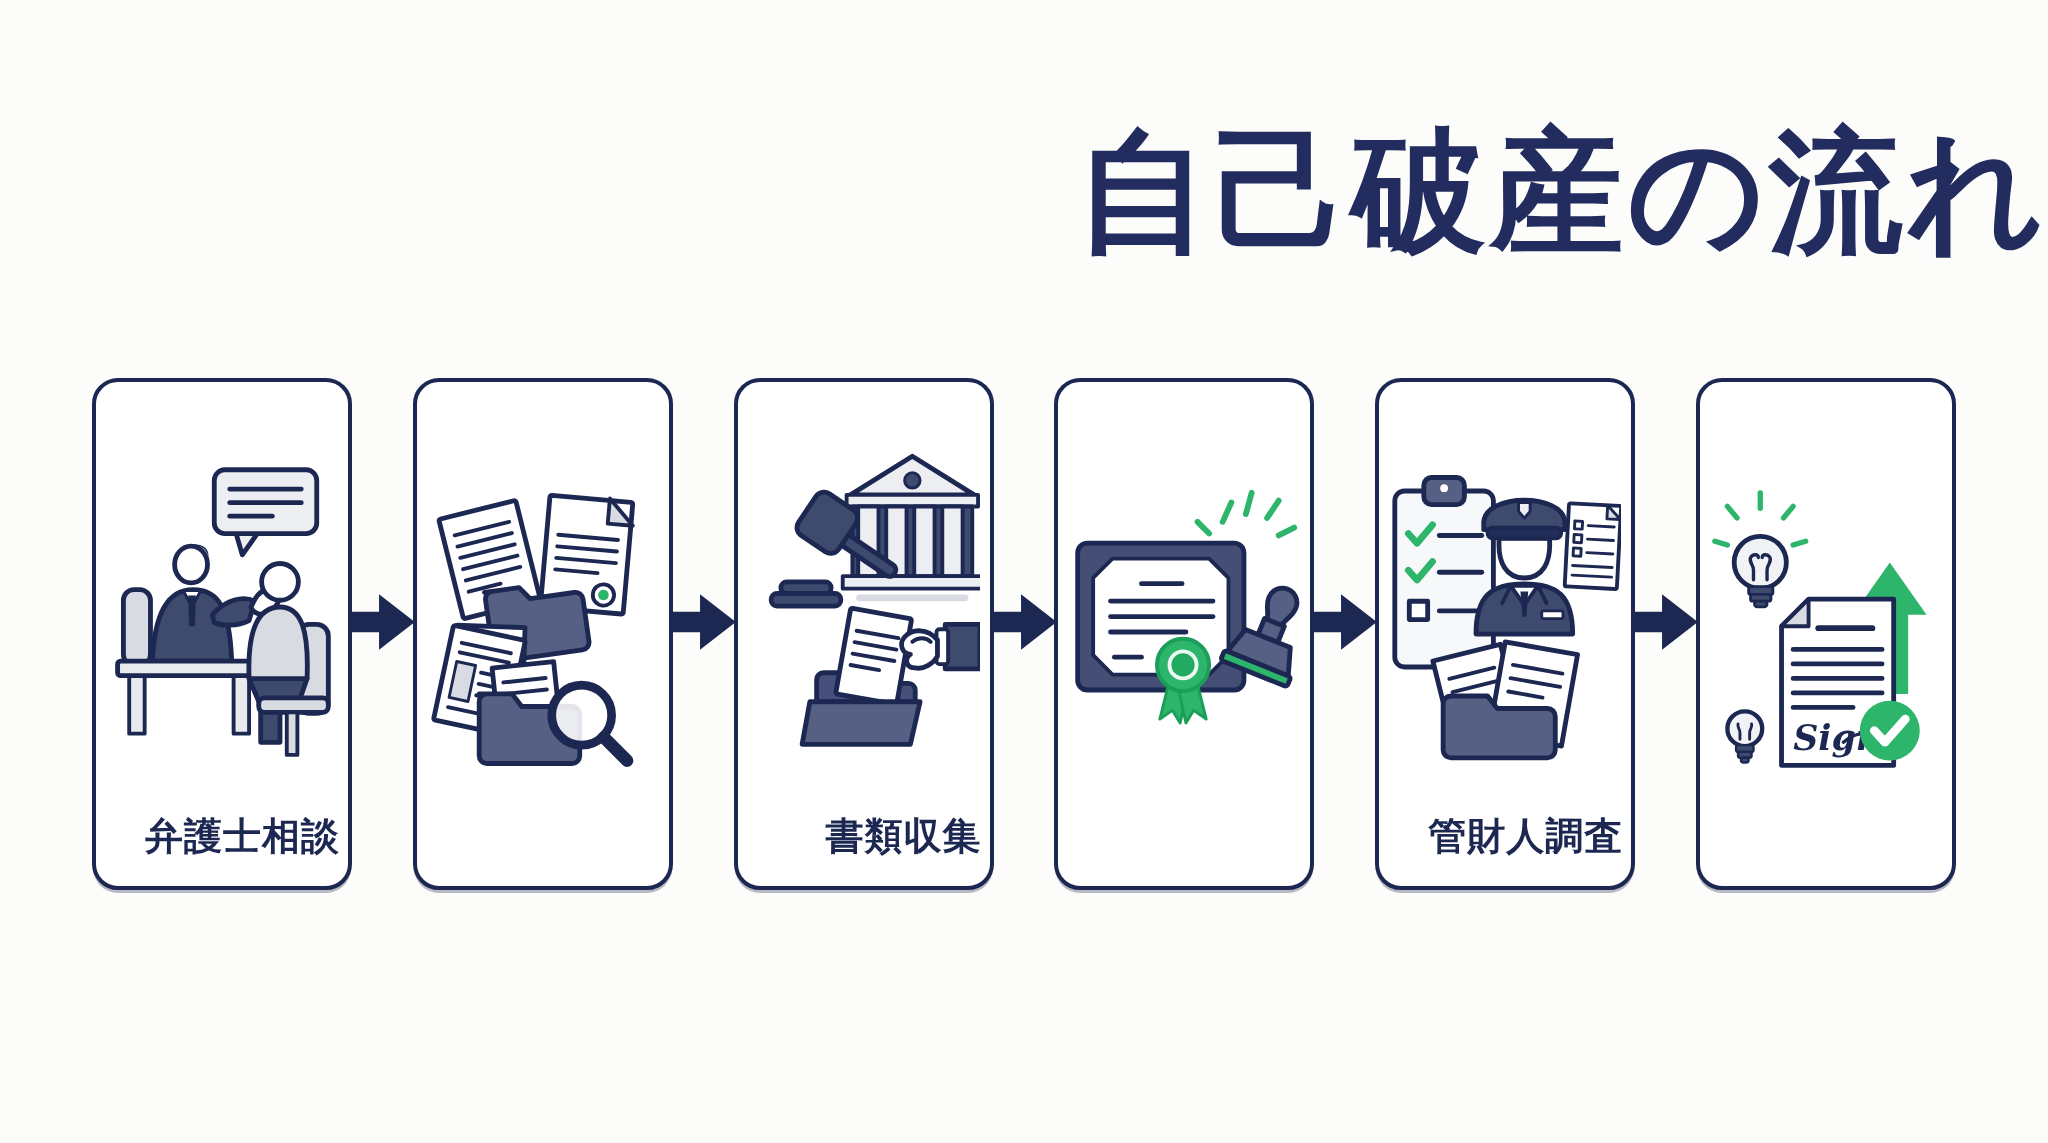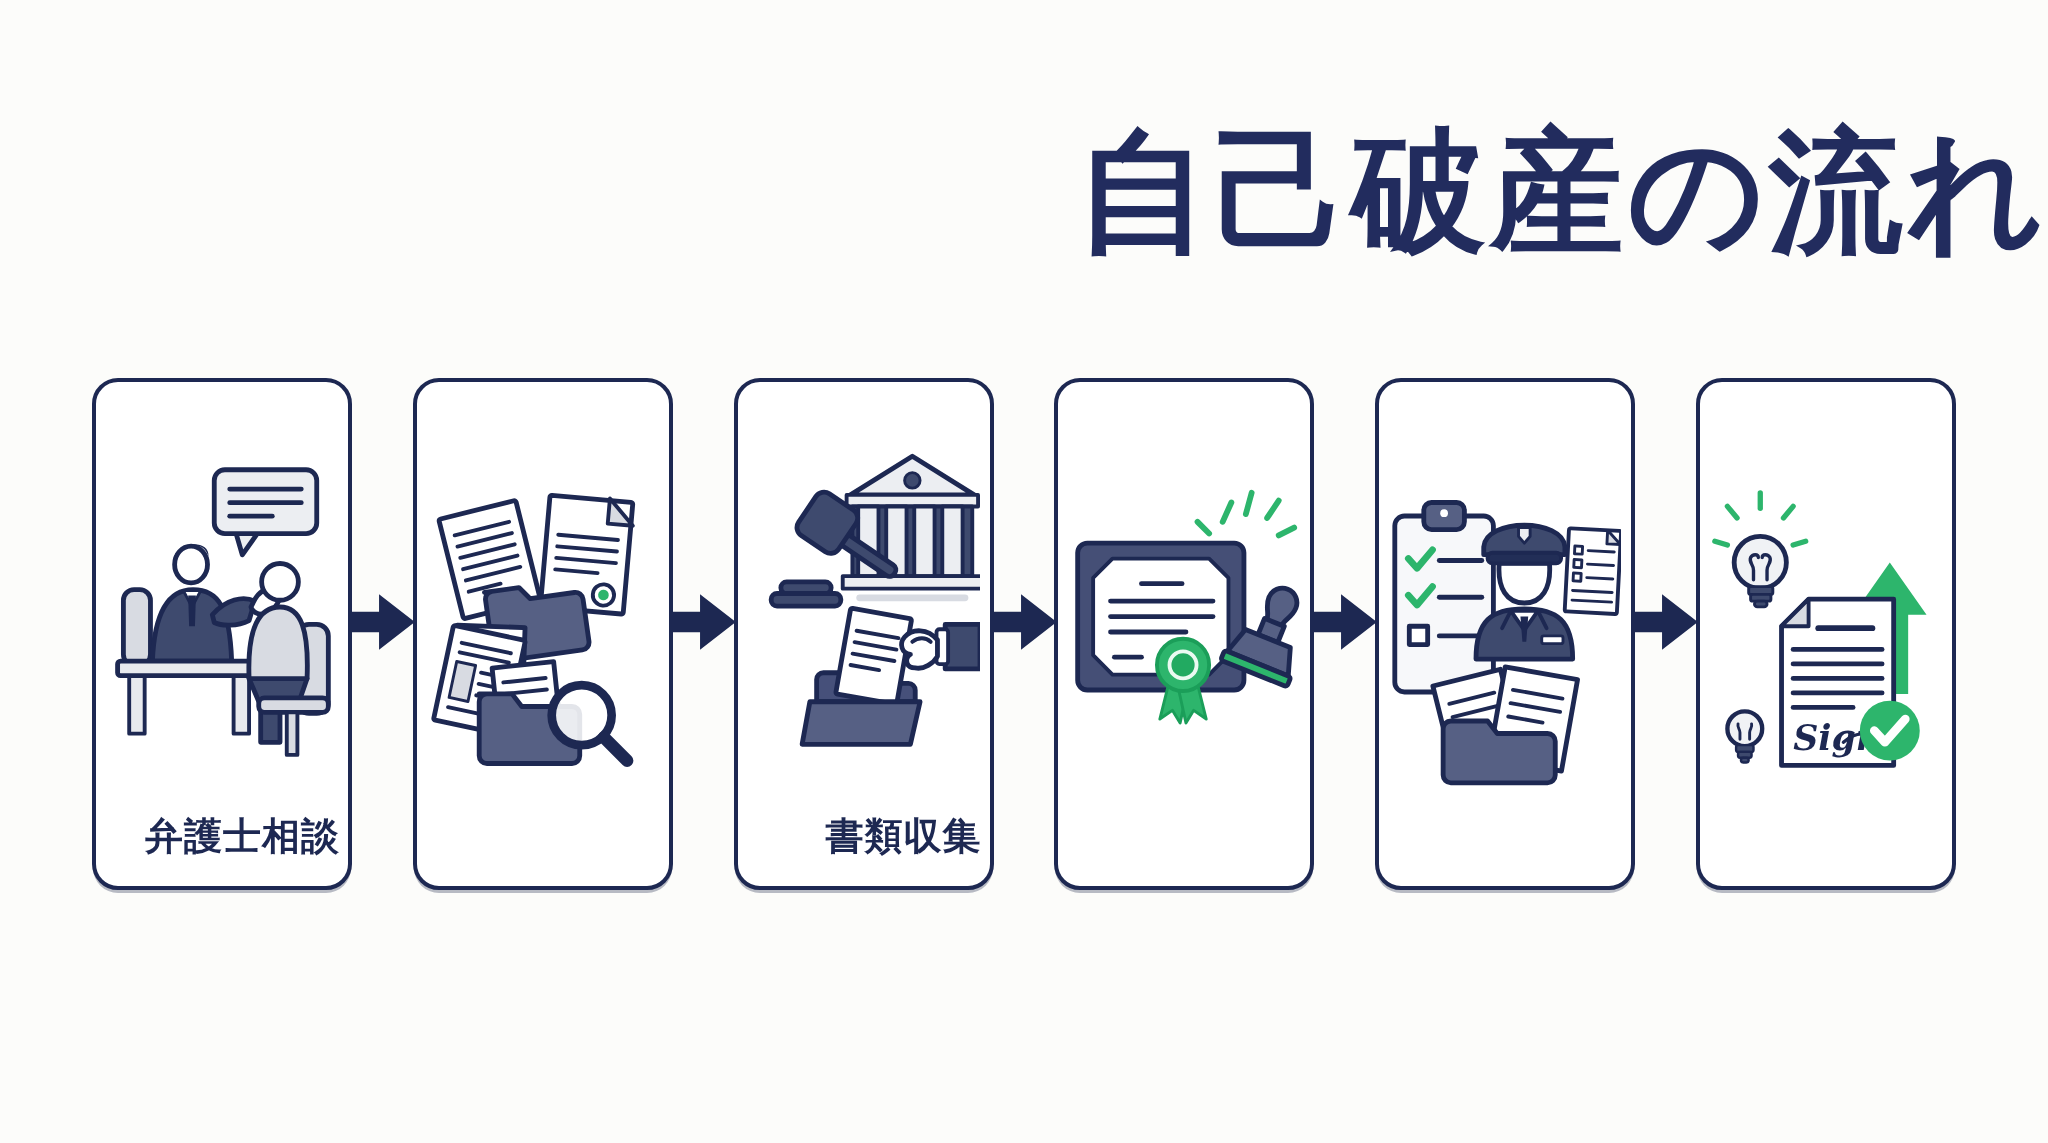--- a/index.html
+++ b/index.html
@@ -299,20 +299,21 @@
             <g transform="rotate(10 150 250)">
               <rect x="112" y="206" width="76" height="96" fill="#ffffff" stroke="#1d2852" stroke-width="5"></rect>
               <line x1="124" y1="228" x2="176" y2="228" stroke="#1d2852" stroke-width="4"></line>
               <line x1="124" y1="242" x2="176" y2="242" stroke="#1d2852" stroke-width="4"></line>
               <line x1="124" y1="256" x2="160" y2="256" stroke="#1d2852" stroke-width="4"></line>
             </g>
             <path d="M64,256 h38 l10,13 h52 a8,8 0 0 1 8,8 v35 a8,8 0 0 1 -8,8 H64 a8,8 0 0 1 -8,-8 v-48 a8,8 0 0 1 8,-8 Z" fill="#566084" stroke="#1d2852" stroke-width="5"></path>
           </g>
         </svg>
       </div>
+      <div class="card-label">管財人調査</div>
     </div>
 
     <div class="arrow-cell">
       <svg viewBox="0 0 58 66" preserveAspectRatio="none">
           <path d="M0,23 H26 V6 L58,33 L26,60 V43 H0 Z" fill="#1d2852"></path>
         </svg>
     </div>
 
     <div class="card">
       <div class="icon-wrap">

